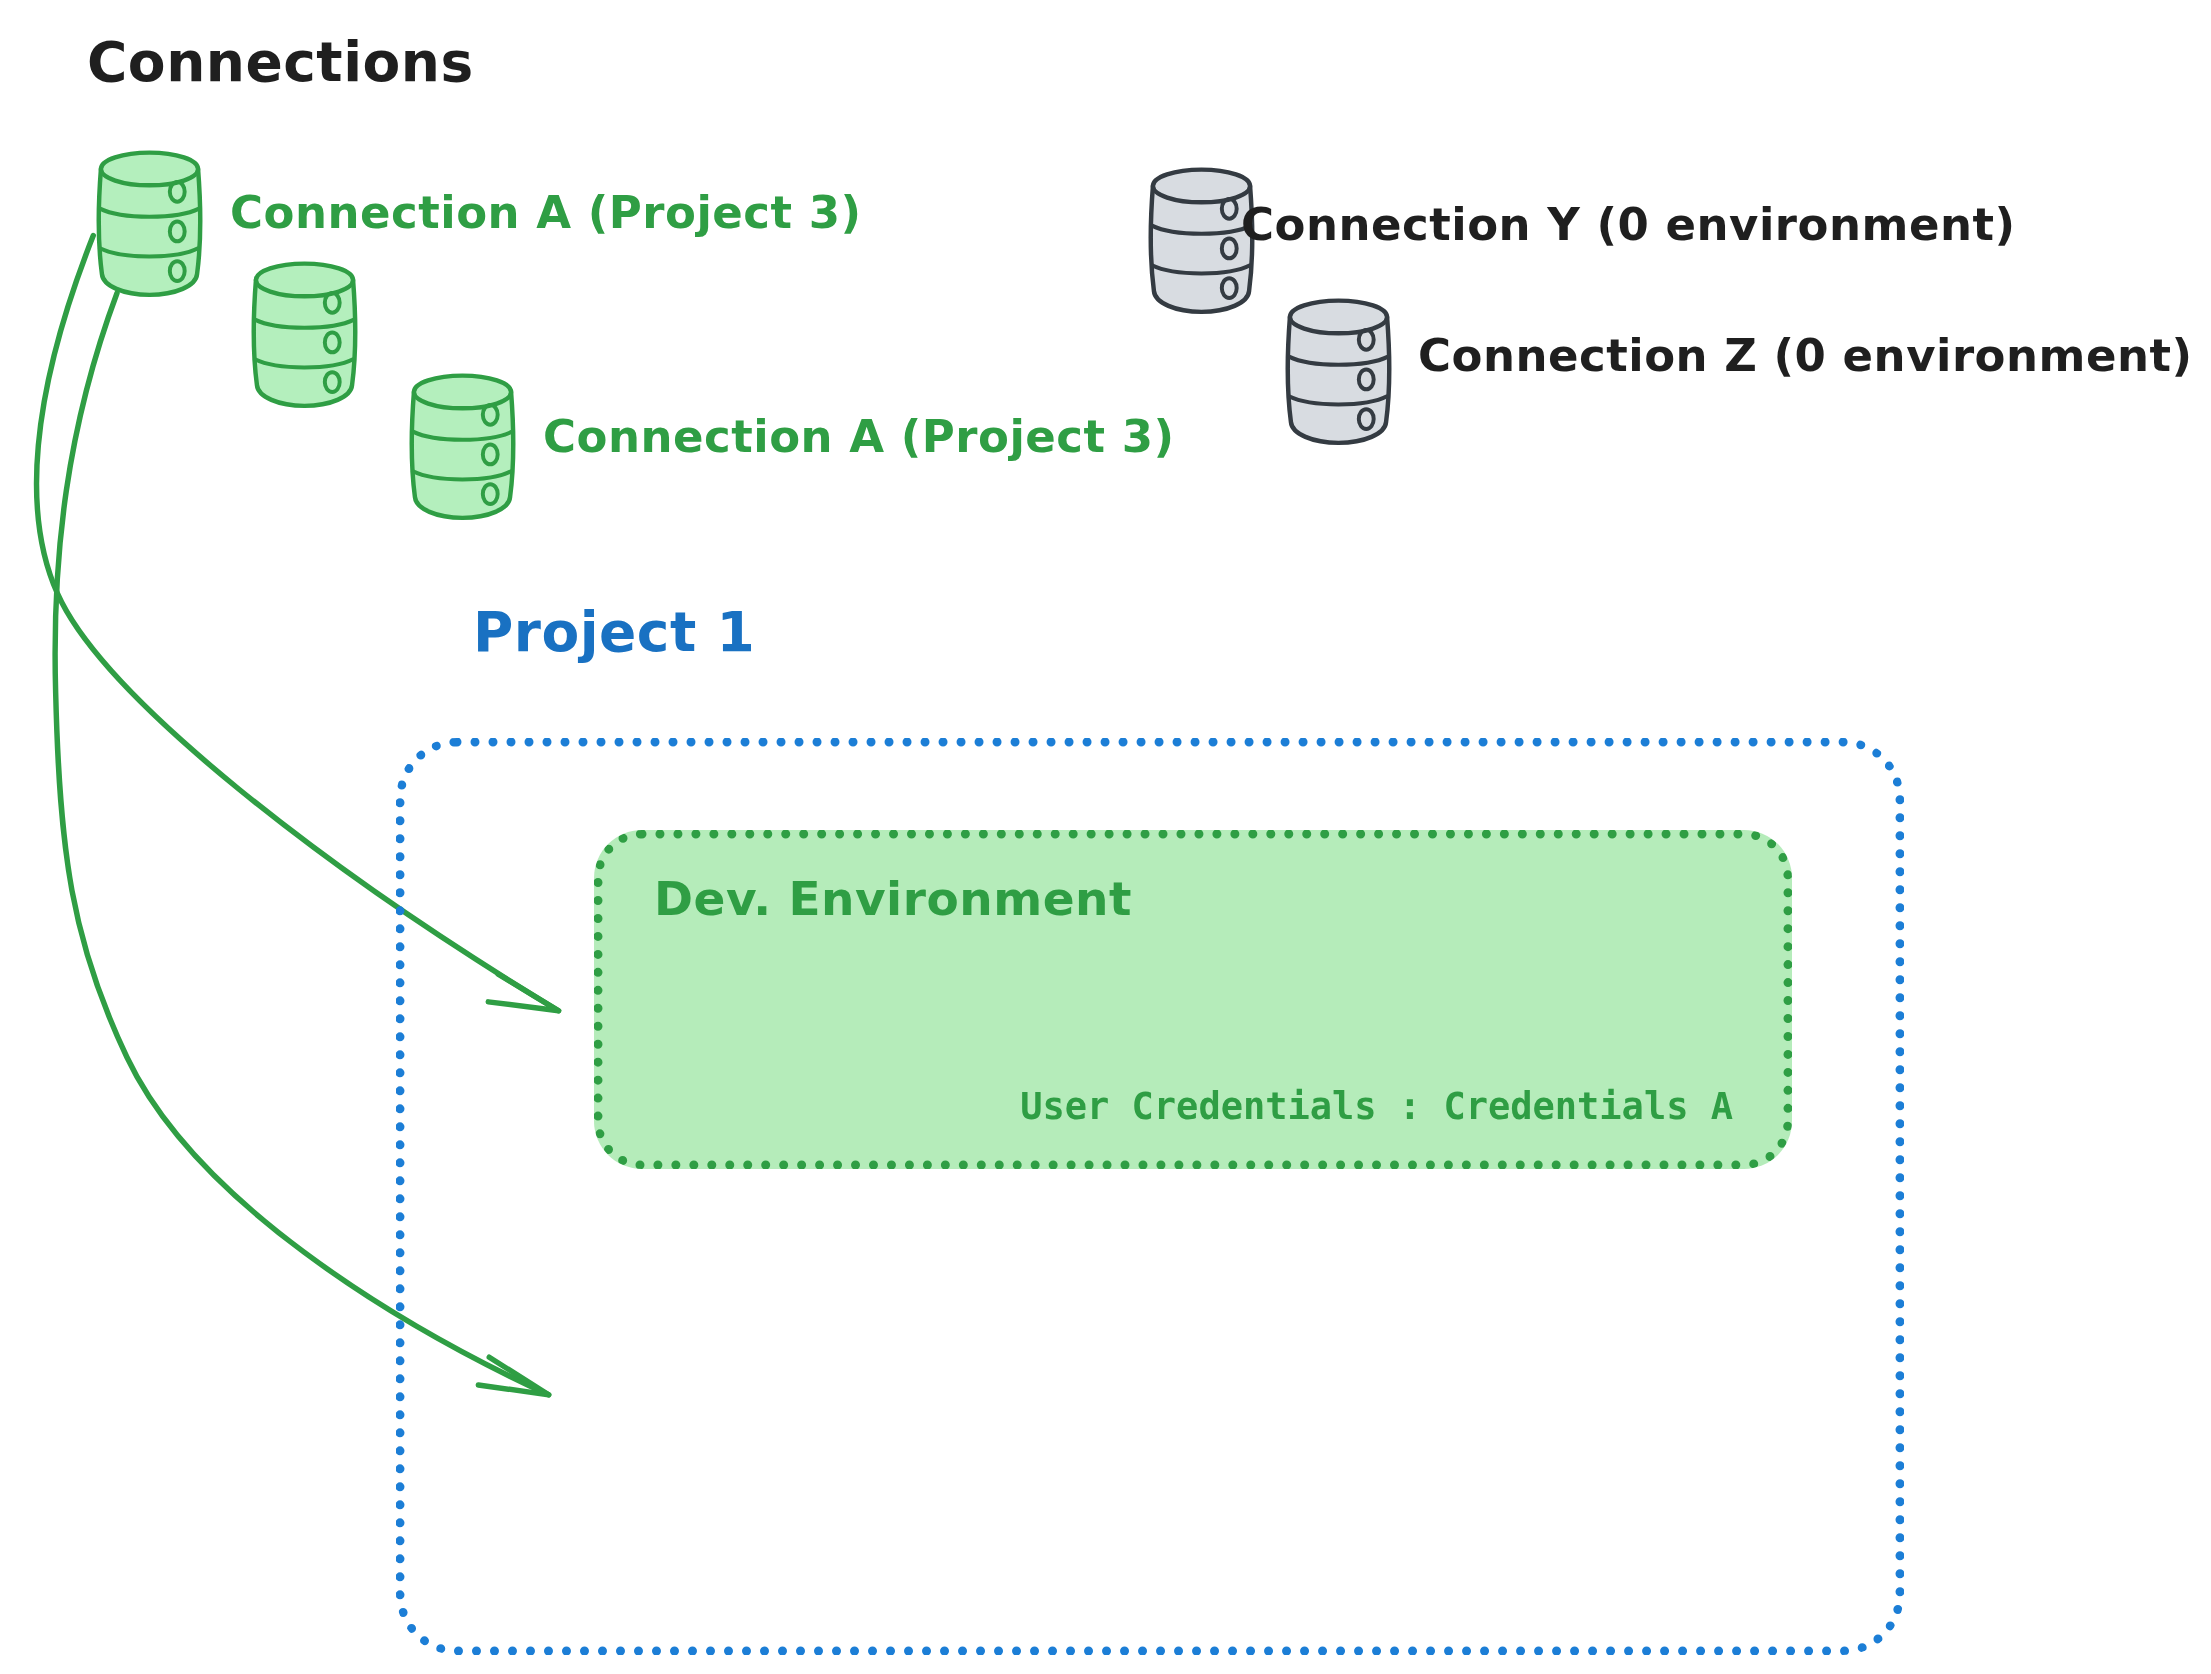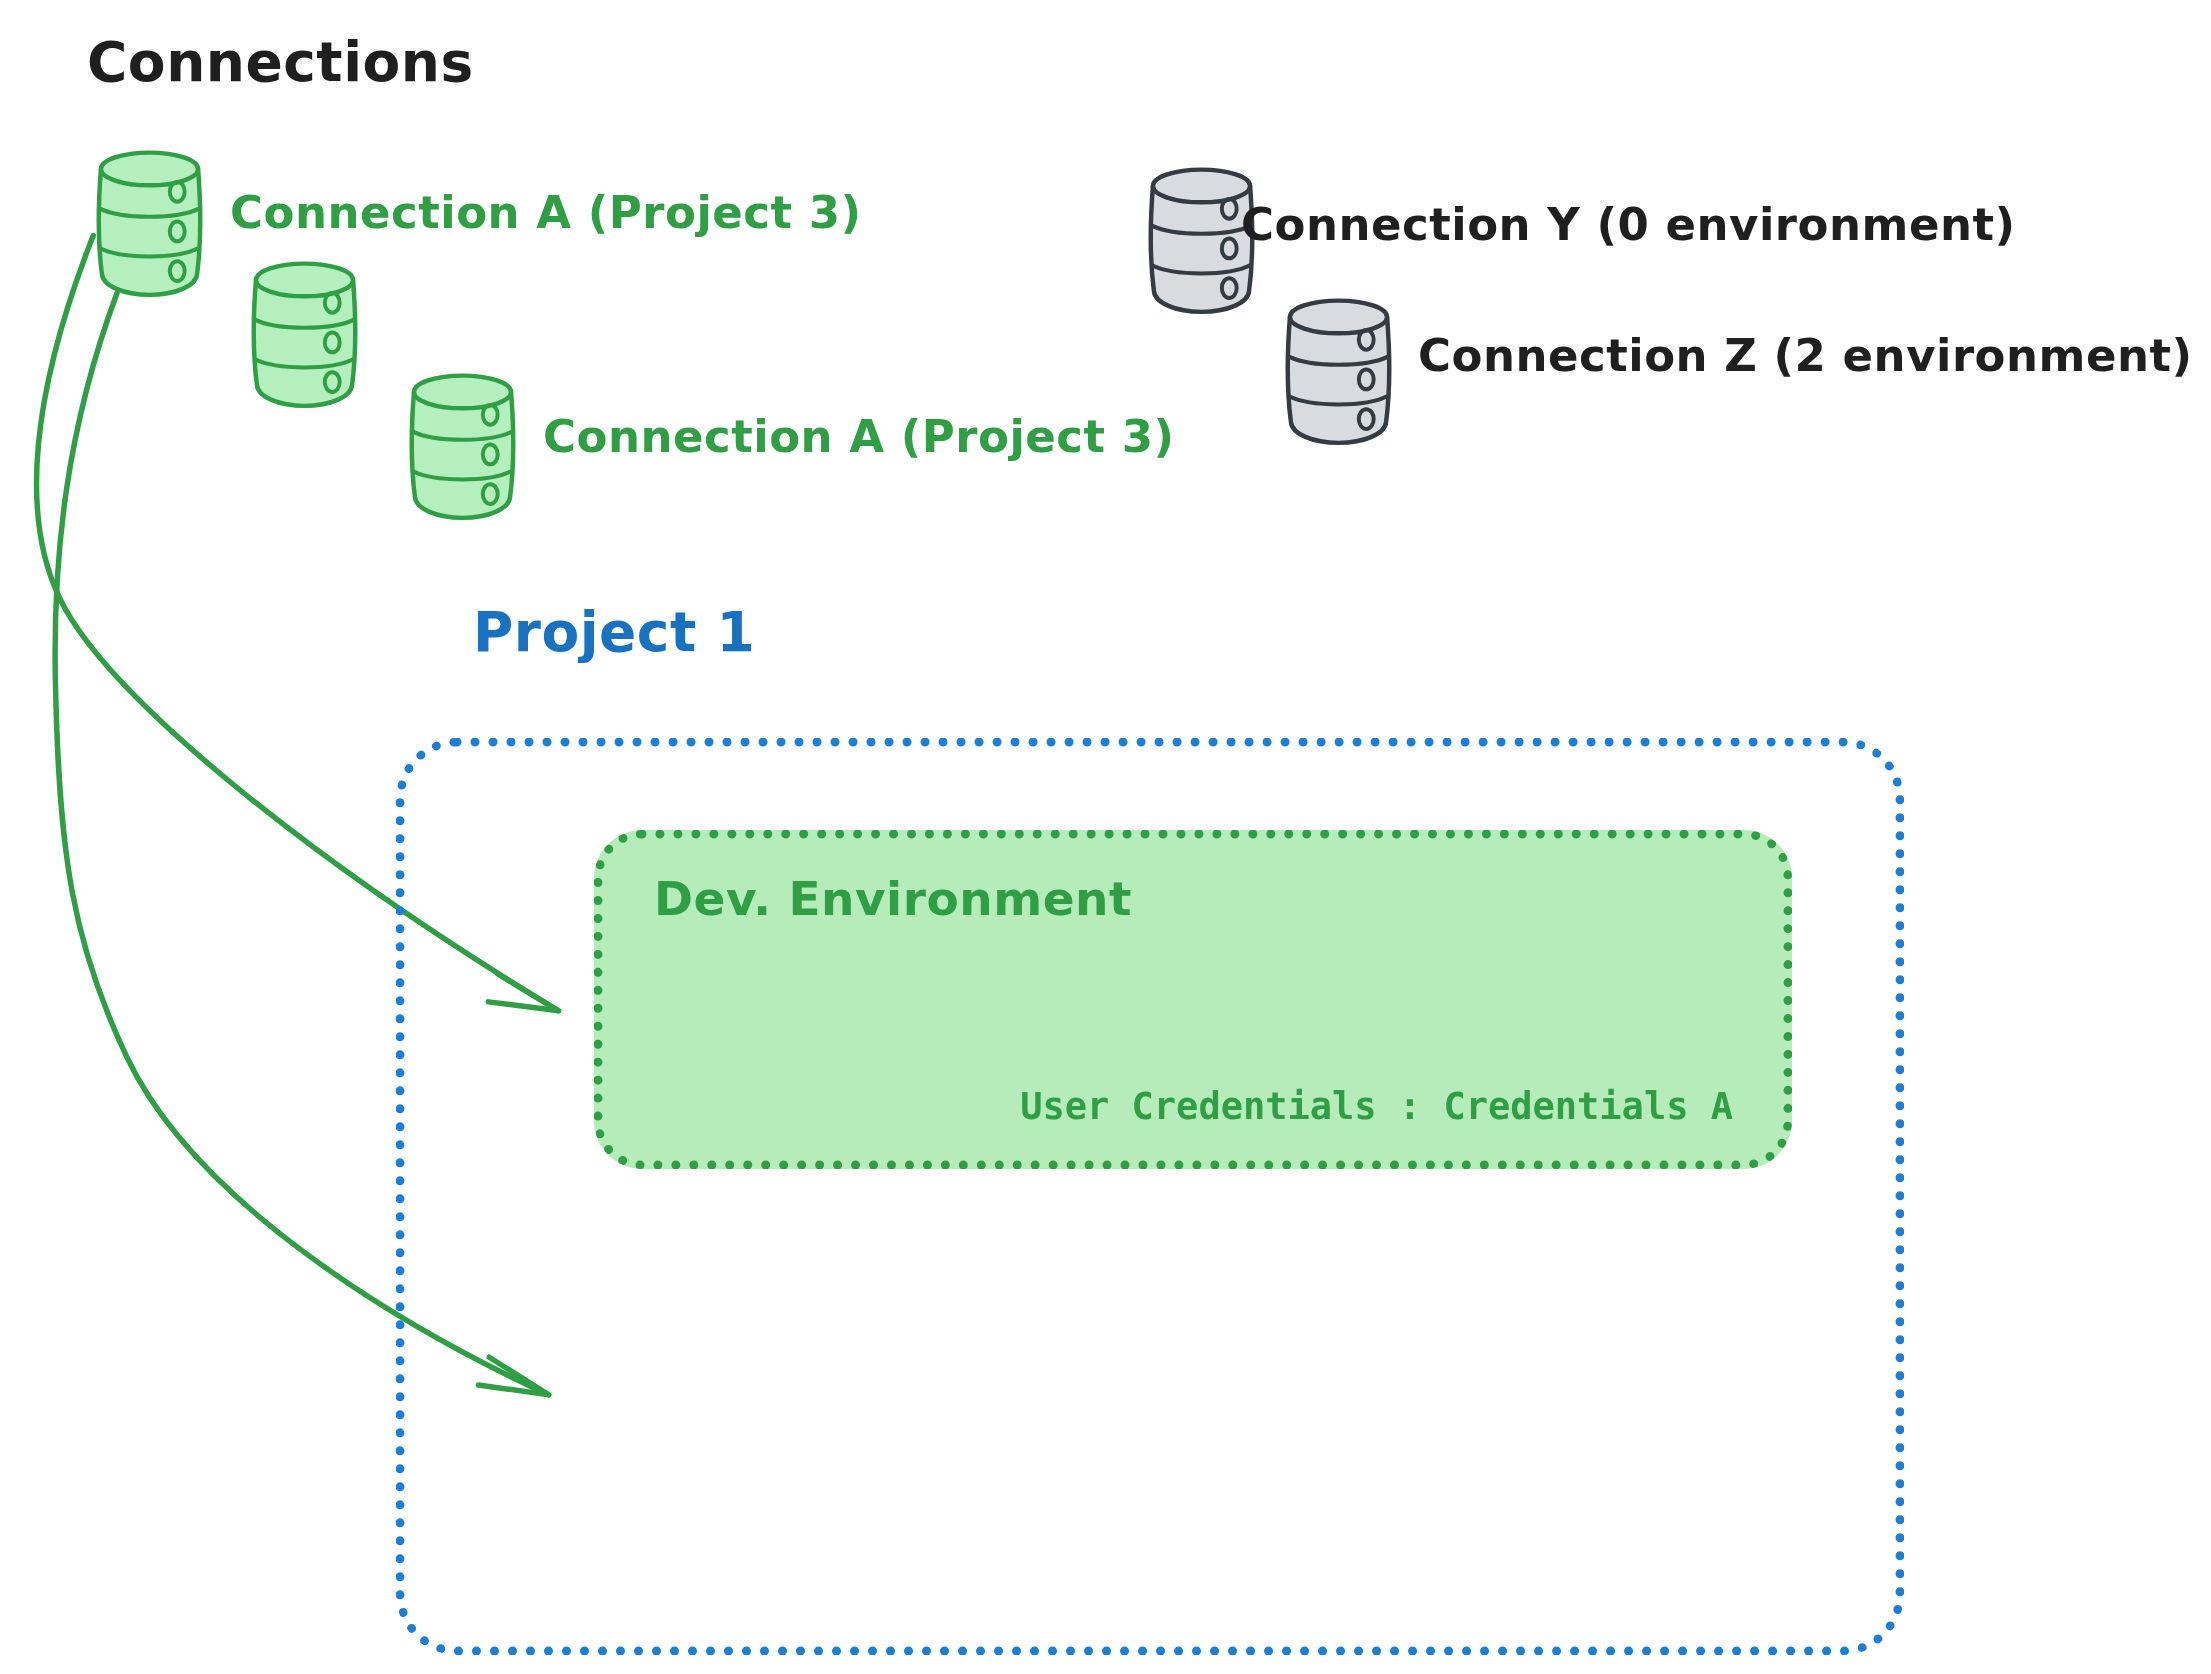--- a/index.html
+++ b/index.html
@@ -115,21 +115,21 @@
         <use href="#db-cyl"></use>
       </svg>
   </div>
   <div class="hw lbl dark lblY">Connection Y (0 environment)</div>
 
   <div class="db db-gray dbZ">
     <svg viewBox="0 0 112 150">
         <use href="#db-cyl"></use>
       </svg>
   </div>
-  <div class="hw lbl dark lblZ">Connection Z (2 environment)</div>
+  <div class="hw lbl dark lblZ">Connection Z (0 environment)</div>
 
   <div class="hw project-title">Project 1</div>
   <div class="project-box"></div>
 
   <div class="env-box dev-box">
     <div class="env-title dev-title">Dev. Environment</div>
     <div class="mono dev-mono">User Credentials : Credentials A</div>
   </div>
 
 

